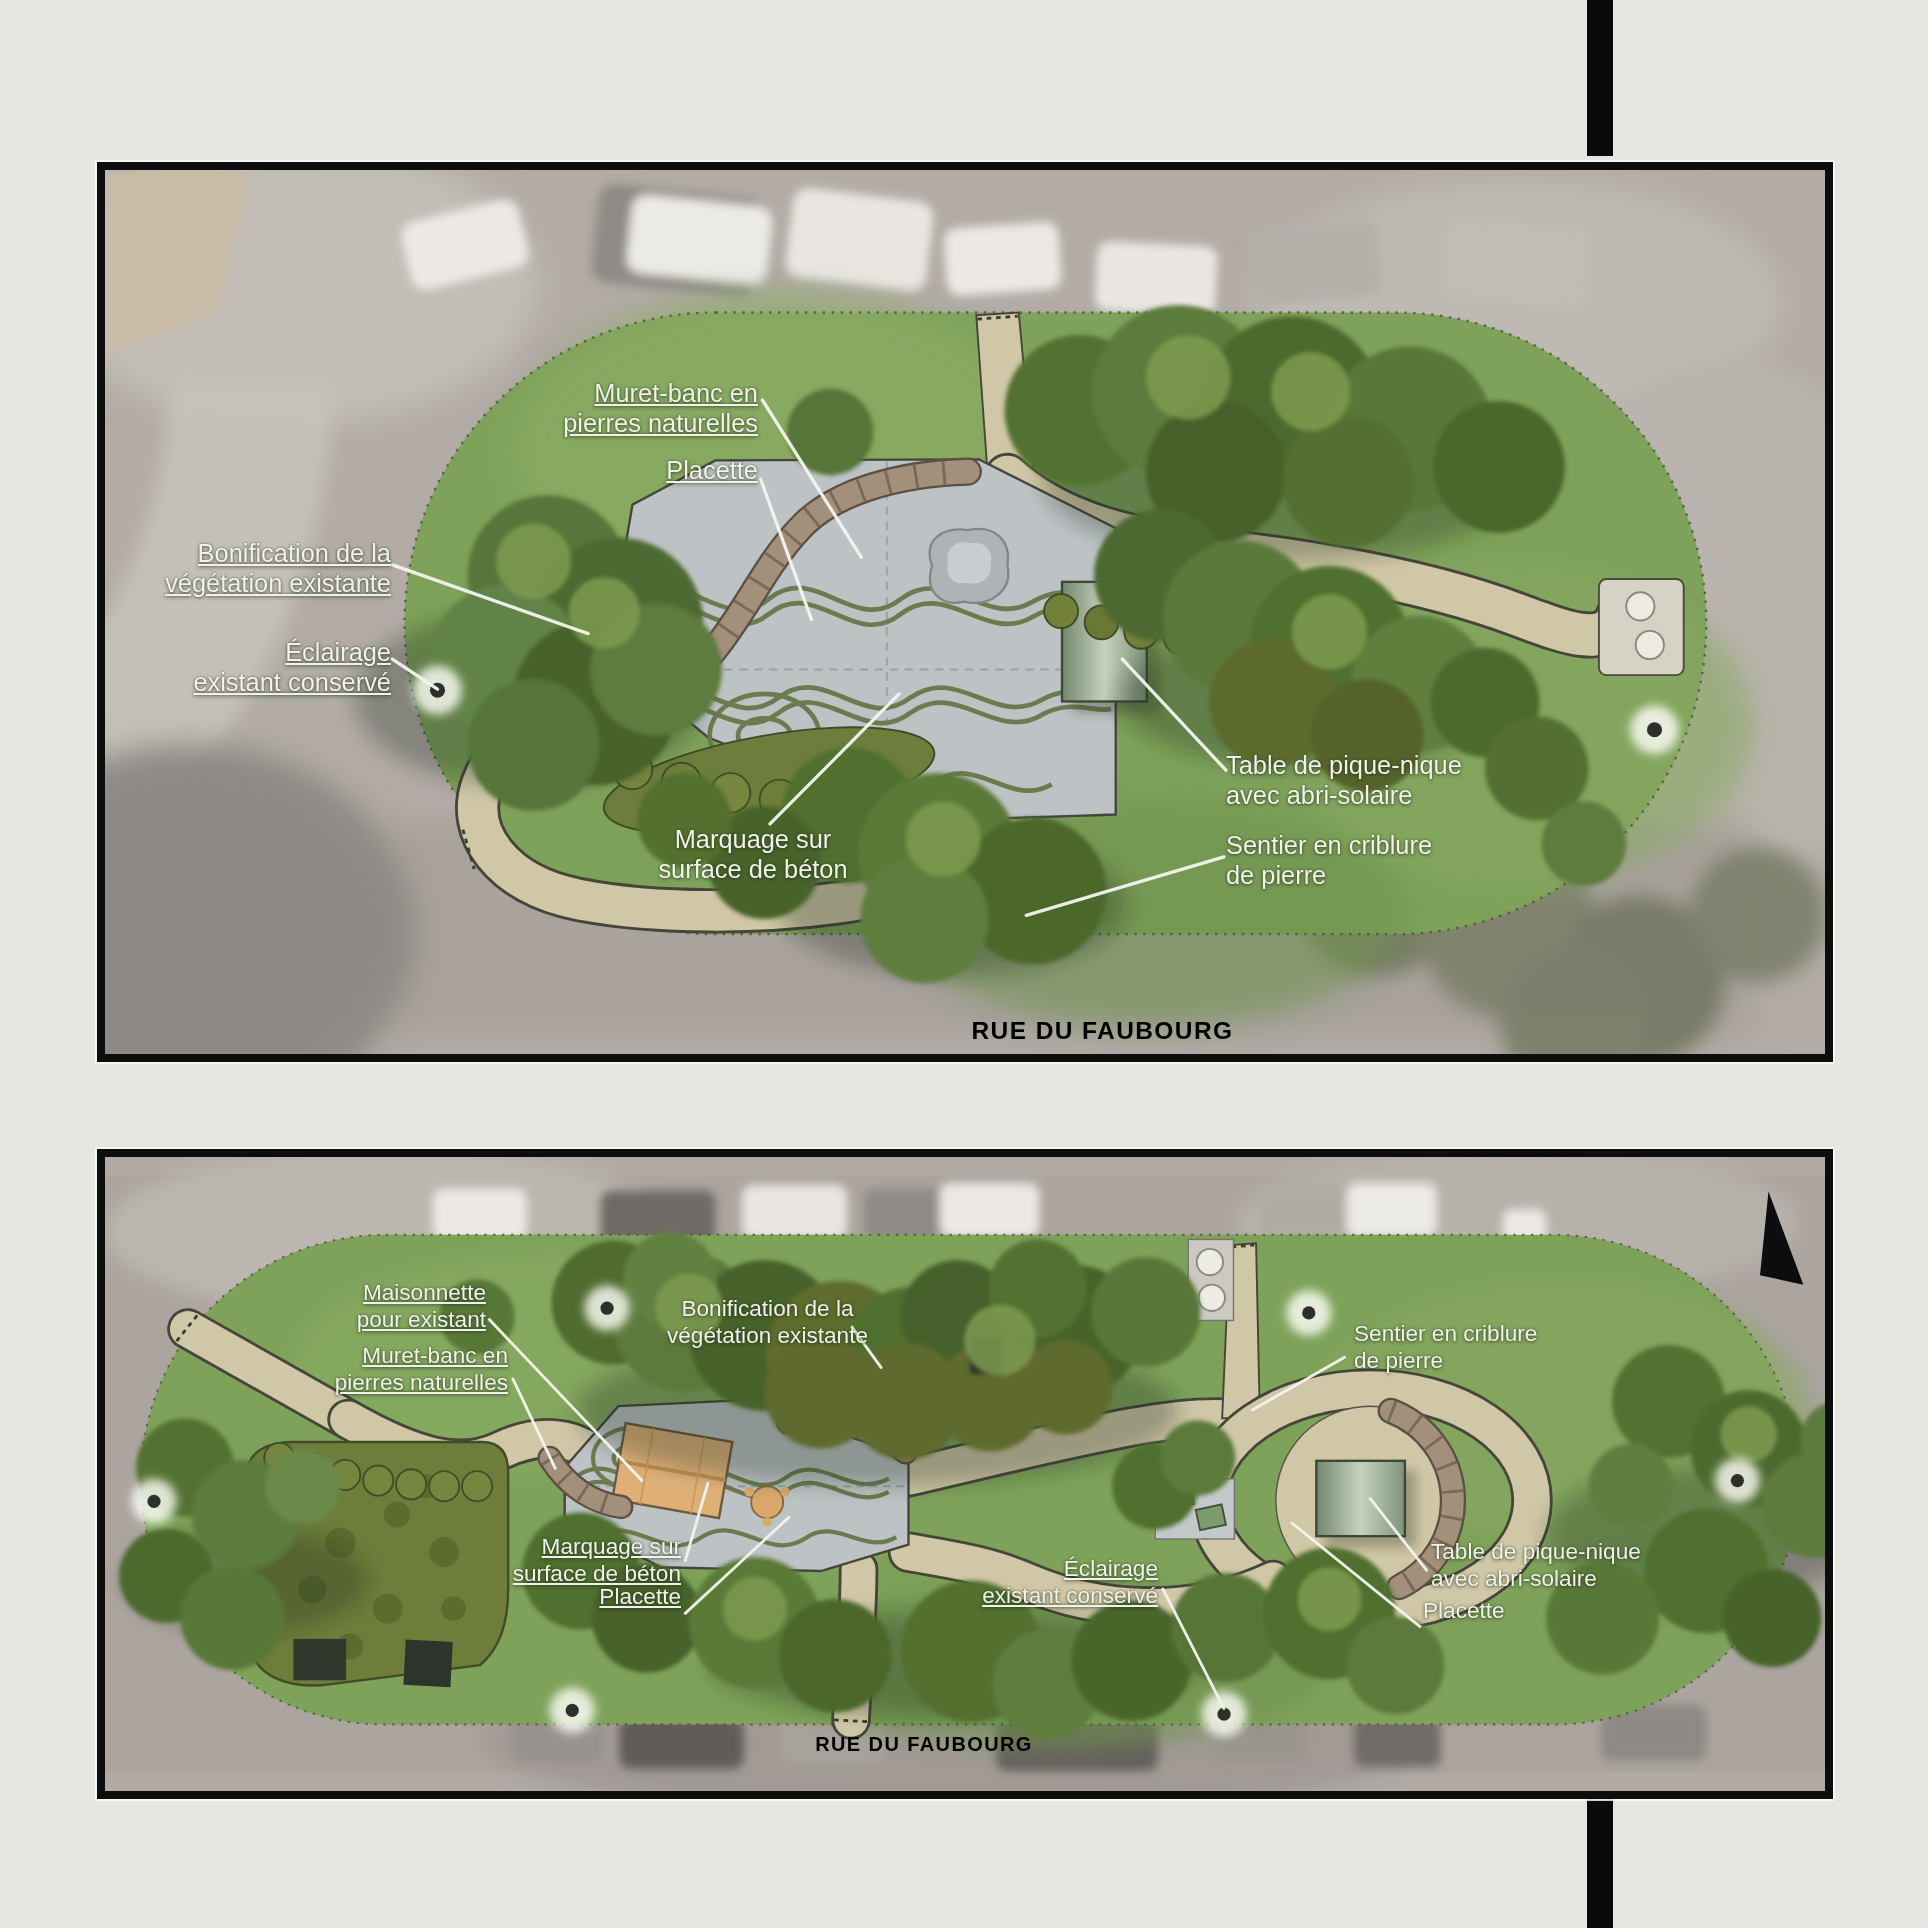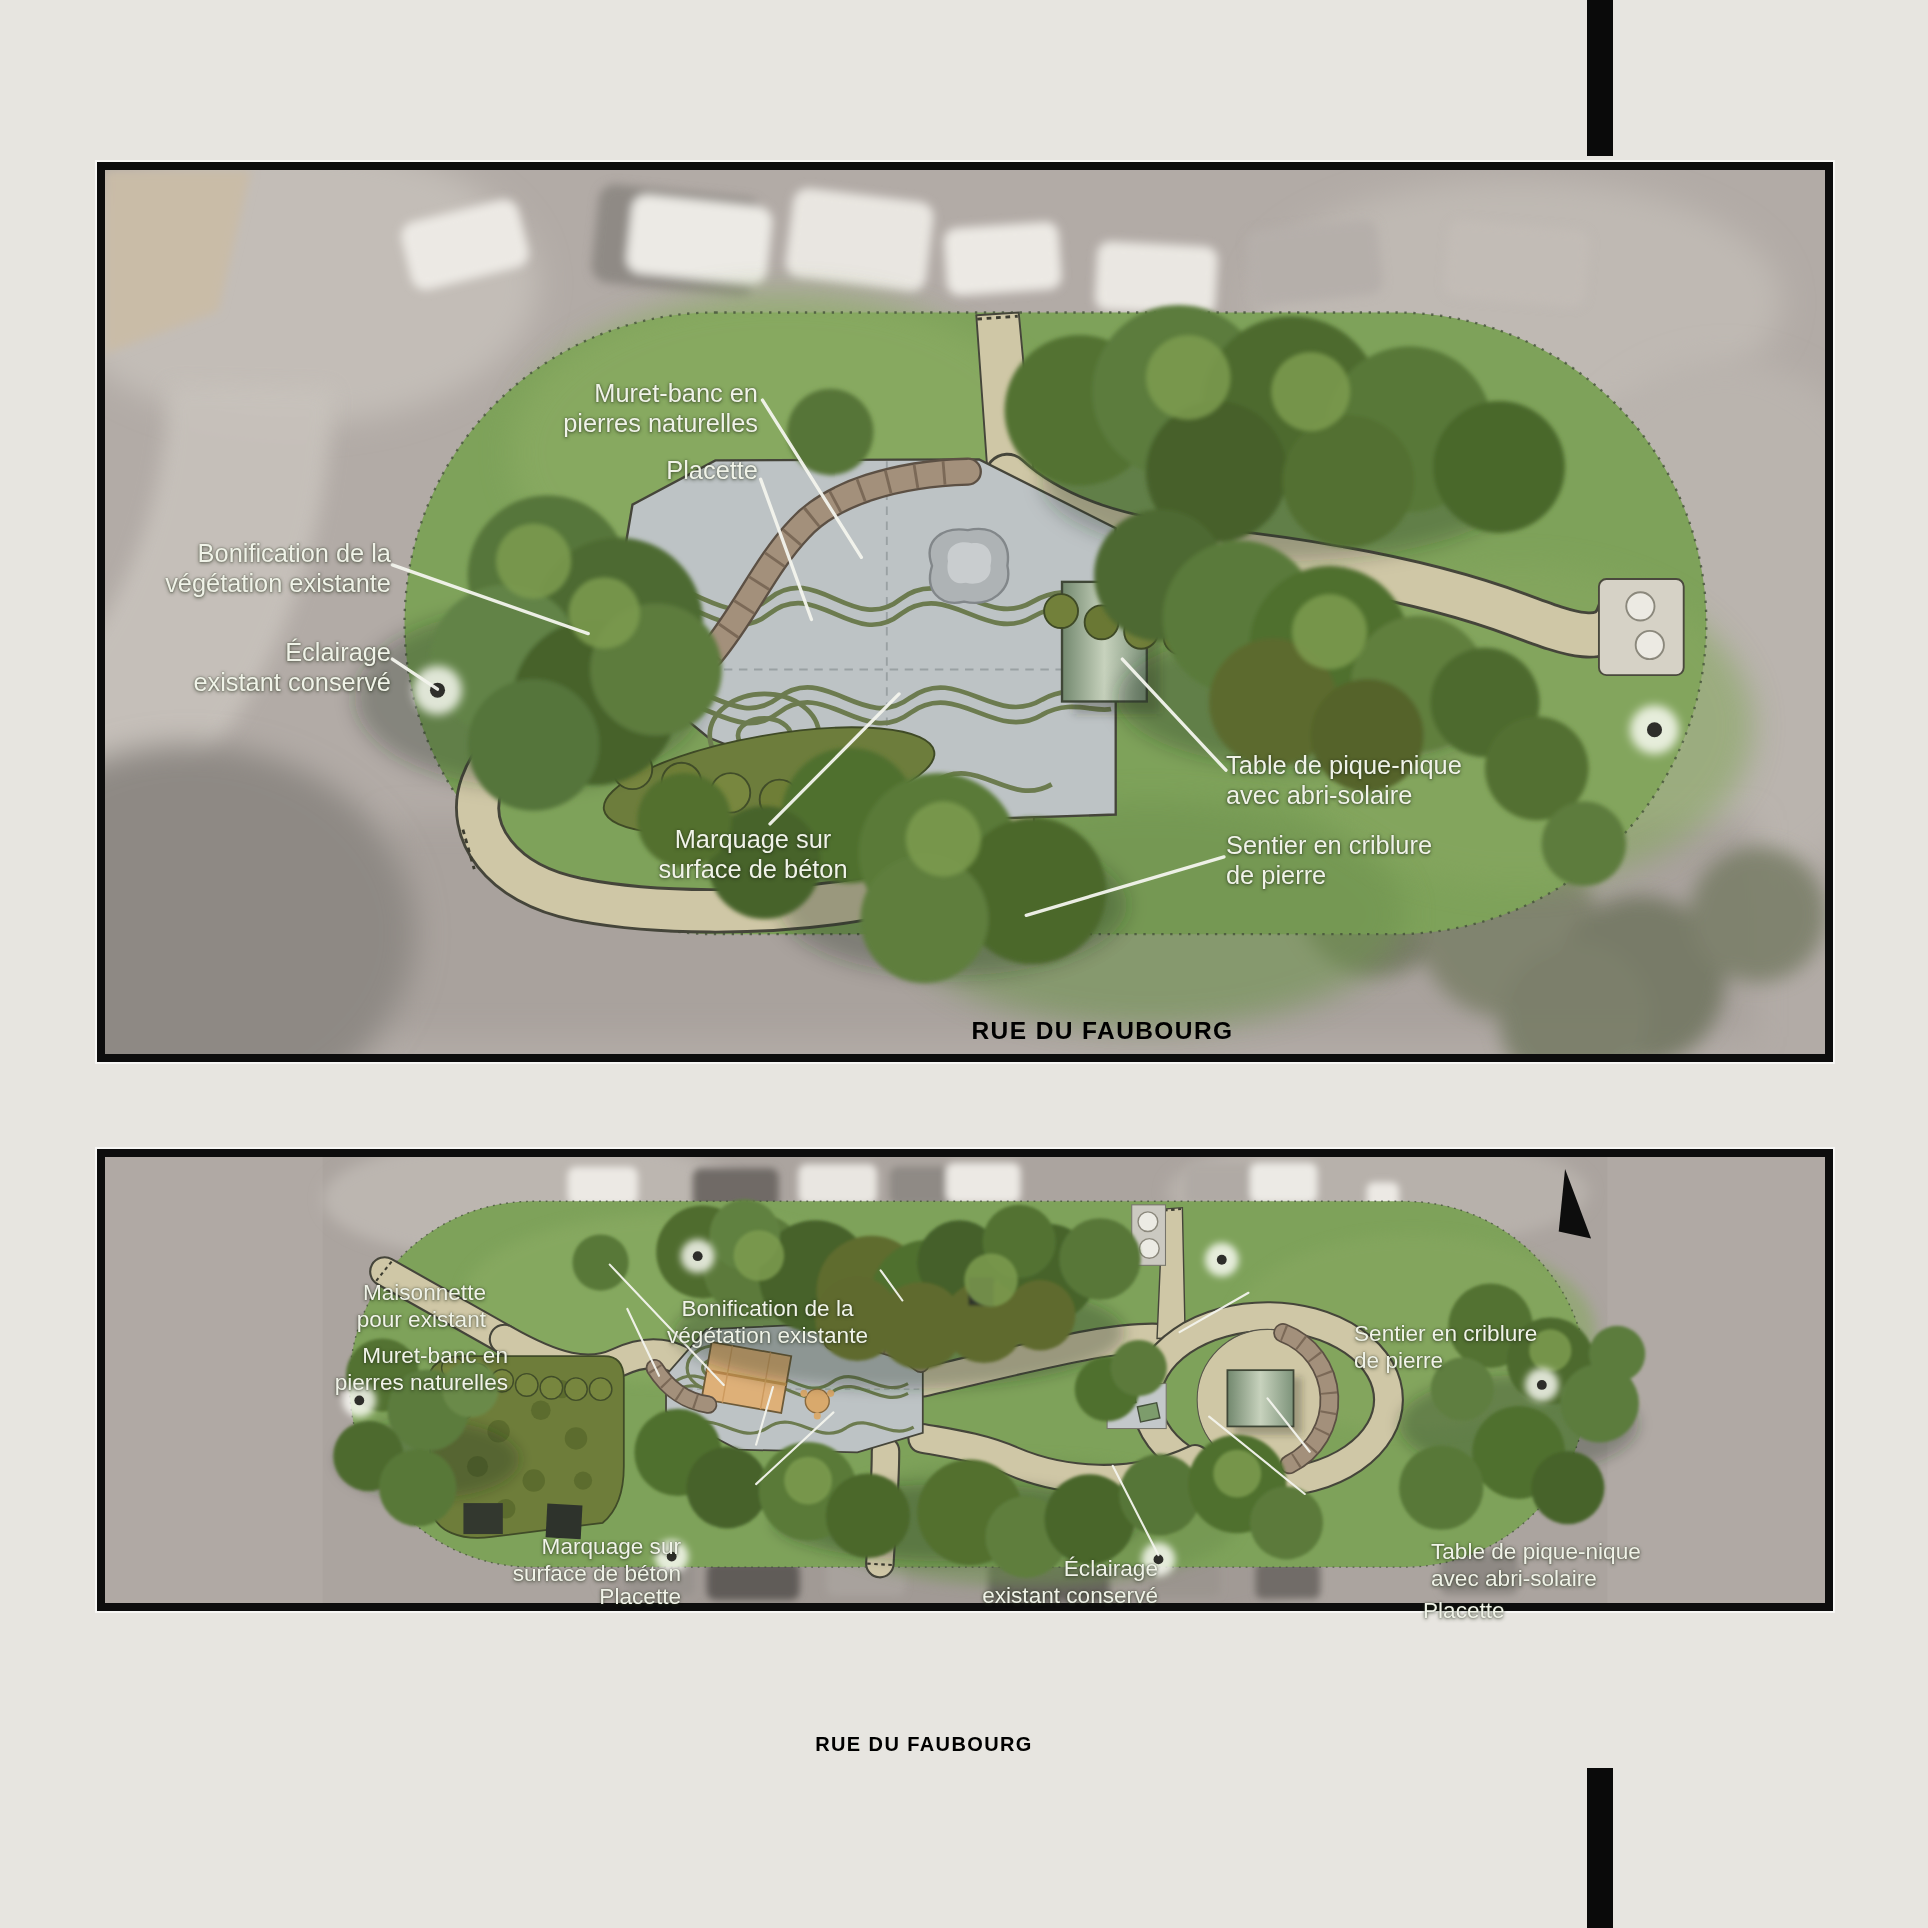--- a/index.html
+++ b/index.html
@@ -10,30 +10,30 @@
   }
   .divider-bar{position:absolute;left:1587px;width:26px;background:#0a0a0a;}
   .divider-bar.top{top:0;height:156px;}
   .divider-bar.bottom{top:1768px;height:160px;}
   .panel{
     position:absolute;left:97px;width:1736px;box-sizing:border-box;
     border:8.5px solid #0d0d0d;background:#b0a9a4;
     box-shadow:0 0 0 1.9px rgba(250,250,248,.9);
   }
   .panel-top{top:162px;height:900px;}
-  .panel-bottom{top:1149px;height:462px;padding-left:27px;}
+  .panel-bottom{top:1149px;height:650px;padding-left:27px;}
   svg.scene{position:absolute;left:0;top:0;width:100%;height:100%;display:block;}
   .ann{
     position:absolute;color:#f0f3e8;line-height:1.18;
     text-shadow:0 0.9px 3.8px rgba(35,45,25,.7),0 0 1.9px rgba(35,45,25,.5);
   }
   .panel-top .ann{font-size:25.4px;}
   .panel-bottom .ann{font-size:22.6px;}
   .ann span{display:block;}
-  .ta-r{text-align:right;}
+  .ta-r{text-align:right;text-decoration:underline;}
   .ta-c{text-align:center;}
   .street{
     position:absolute;color:#000000;font-weight:bold;letter-spacing:1.4px;
   }
   .panel-top .street{font-size:24.5px;}
   .panel-bottom .street{font-size:20px;}
 </style>
 </head>
 <body>
 

